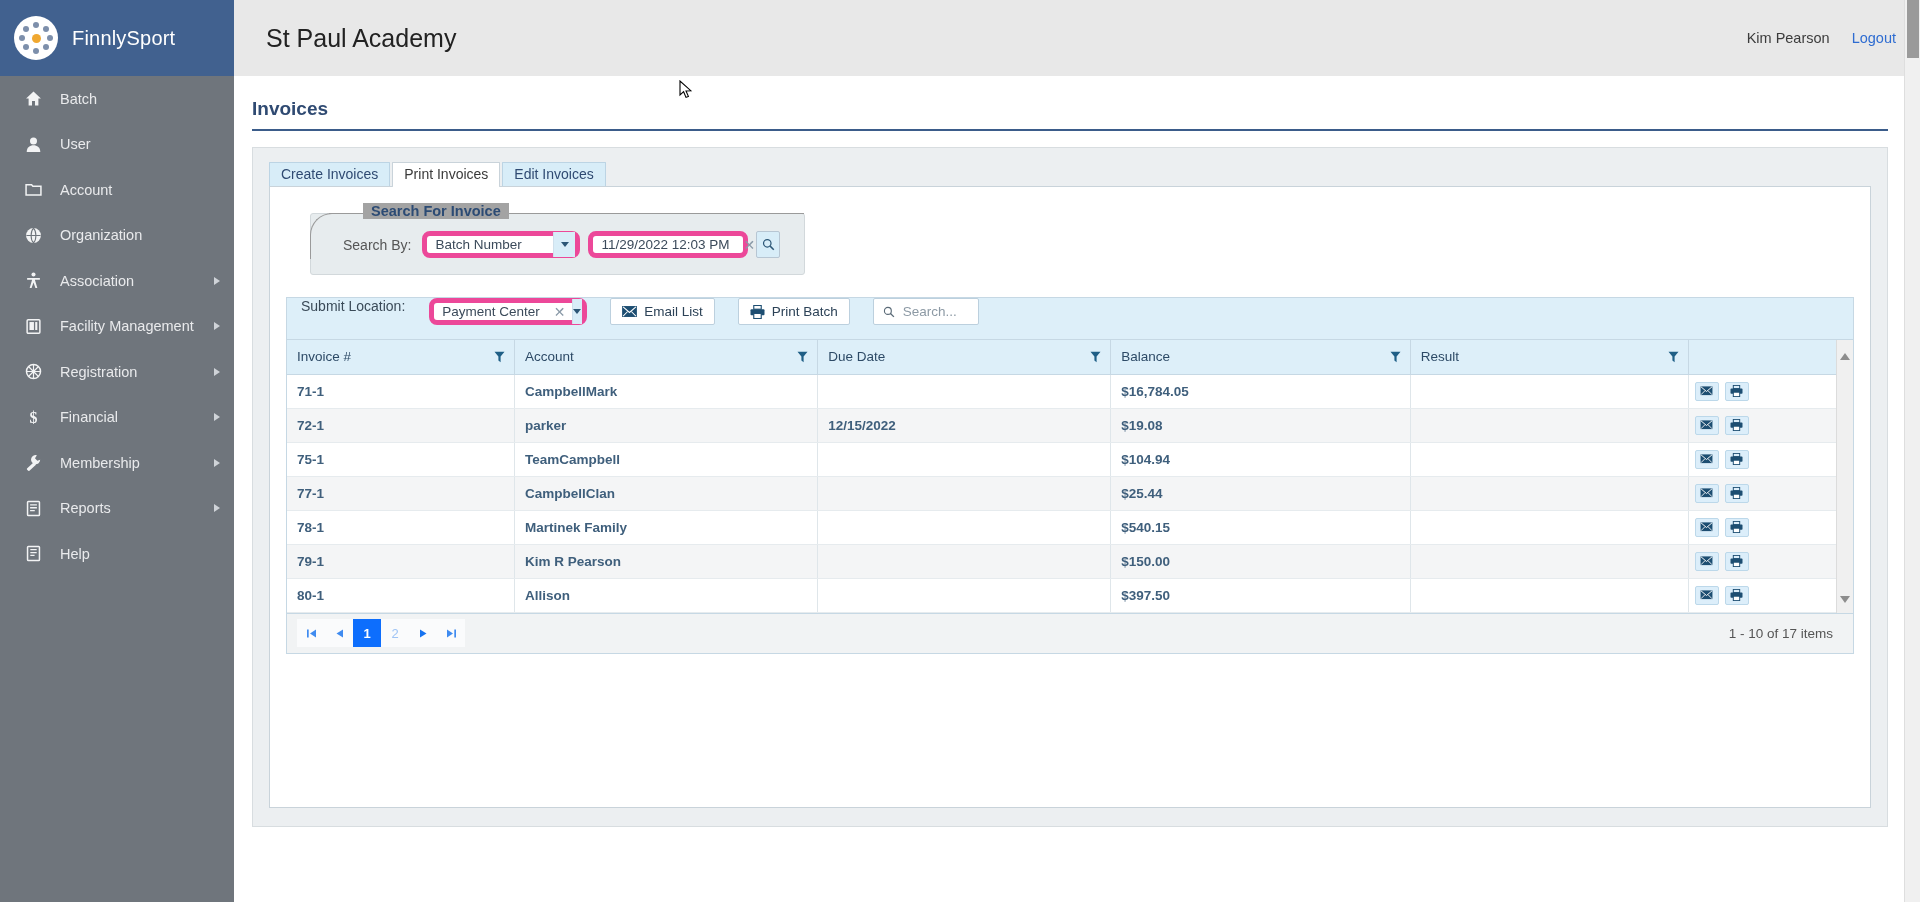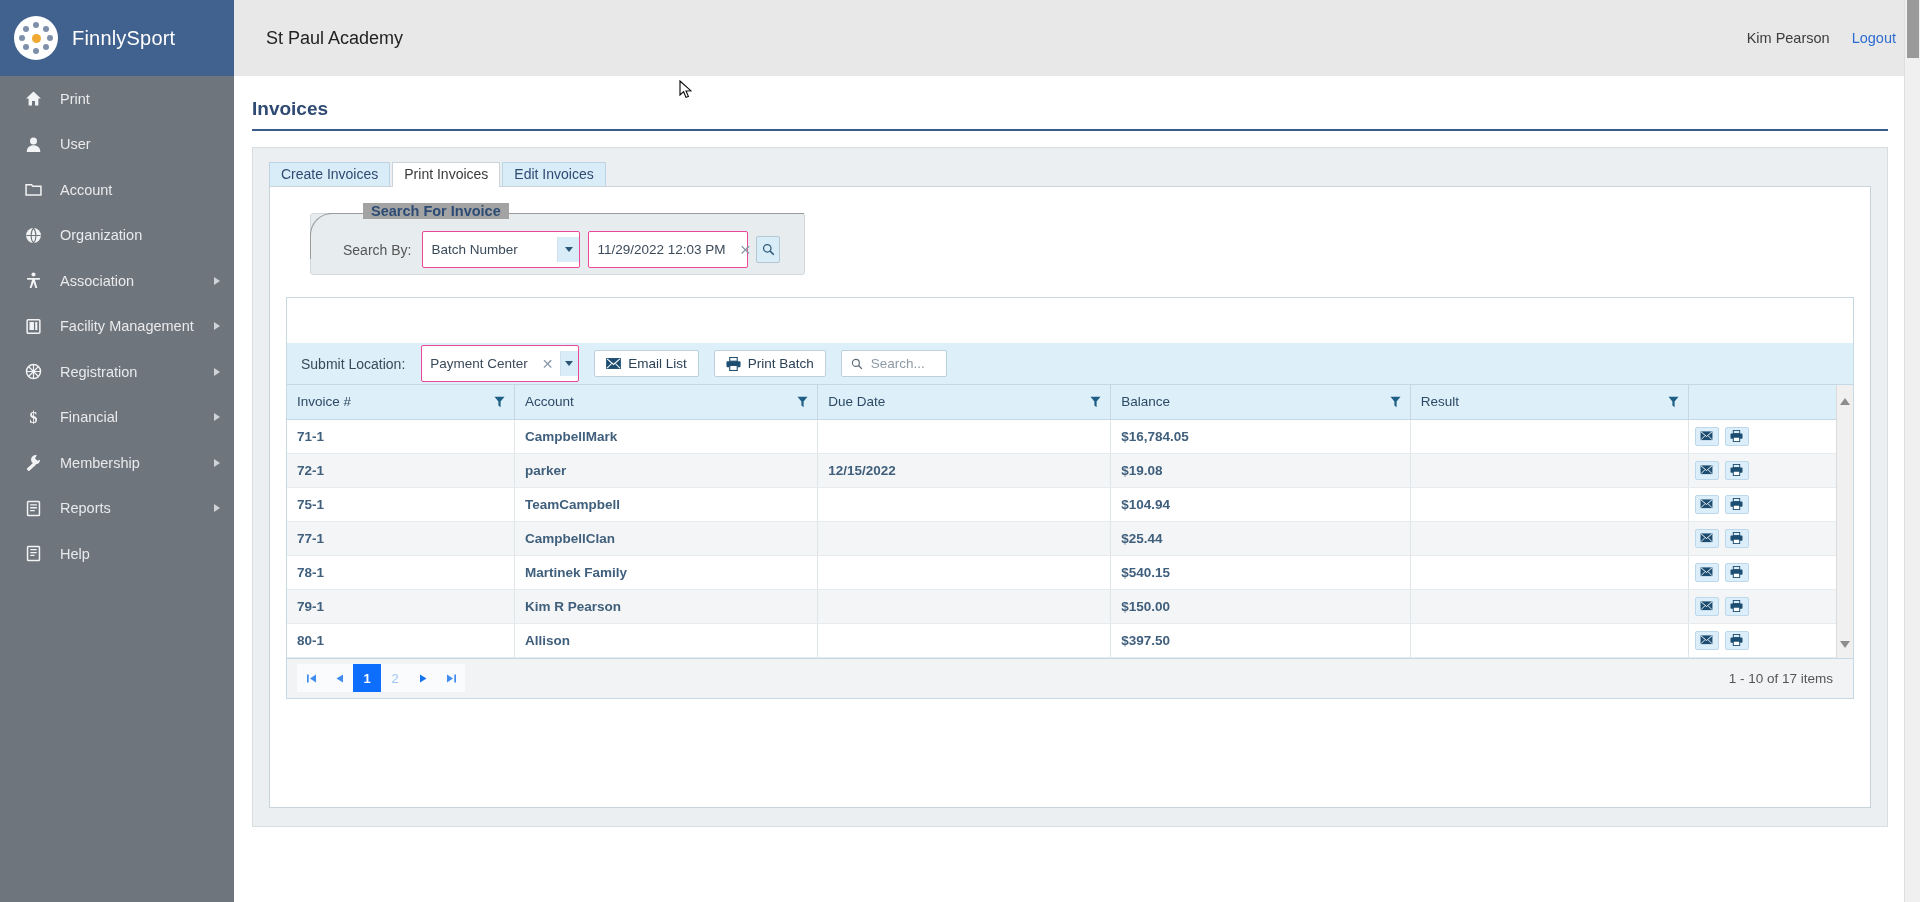--- a/index.html
+++ b/index.html
@@ -54,21 +54,21 @@
     border-top: 4px solid transparent;
     border-bottom: 4px solid transparent;
   }
   
   #topbar {
     position: absolute; left: 234px; top: 0; right: 0; height: 76px;
     background: #e8e8e8;
     display: flex; align-items: center;
   }
   #org-title {
-    font-size: 18px; color: #222; margin-left: 32px; font-weight: 400;
+    font-size: 25px; color: #222; margin-left: 32px; font-weight: 400;
   }
   #topbar-right {
     margin-left: auto; margin-right: 24px;
     display: flex; align-items: flex-start; gap: 22px;
     font-size: 14.5px;
   }
   #user-name { color: #3c3c3c; }
   #logout-link { color: #2e6cd1; cursor: pointer; }
   
   #content {
@@ -141,22 +141,22 @@
     border-top-left-radius: 22px;
     pointer-events: none;
   }
   #search-row {
     position: absolute; top: 17px; left: 32px;
     display: flex; align-items: center;
   }
   #search-by-label { font-size: 14px; color: #555; margin-right: 11px; }
   .k-dropdown {
     display: flex; align-items: center;
-    height: 37px; background: #ffffff;
-    border: 1px solid #ec4899; border-radius: 2px;
+    height: 27px; background: #ffffff;
+    border: 5px solid #ec4899; border-radius: 8px;
     font-size: 13.5px; color: #3b4a5a;
   }
   .k-dropdown .val { padding: 0 8px; white-space: nowrap; }
   .k-dropdown .arrow-btn {
     width: 22px; height: 25px; background: #d8edf8;
     border-left: 1px solid #cfe0ec;
     display: flex; align-items: center; justify-content: center;
     margin-left: auto; cursor: pointer;
   }
   .caret-dn {
@@ -173,23 +173,22 @@
     background: #d8edf8; border: 1px solid #b7c6d3; border-radius: 2px;
     display: flex; align-items: center; justify-content: center; cursor: pointer;
   }
   
   #grid-wrap {
     margin: 22px 0 0 0;
     border: 1px solid #c6d8e4;
   }
   #grid-toolbar {
     background: #ddeff9; height: 42px;
-    display: flex; align-items: center; padding-left: 14px; gap: 4px;
+    display: flex; align-items: flex-start; padding-left: 14px; gap: 12px;
     border-bottom: 1px solid #c6d8e4;
-    margin-top: 45px;
   }
   #submit-loc-label { font-size: 14px; color: #3a4a58; margin-right: 12px; }
   #dd-location { width: 158px; background:#fff; }
   .tbtn {
     height: 27px; margin-left: 11px;
     background: #ffffff; border: 1px solid #bcd0de; border-radius: 2px;
     display: flex; align-items: center; gap: 7px;
     padding: 0 11px; font-size: 13.5px; color: #2c4257; cursor: pointer;
   }
   #grid-search {
@@ -275,21 +274,21 @@
     </div>
     <div id="brand-name">FinnlySport</div>
   </div>
   <div id="nav-list">
       <div class="nav-item">
         <span class="nav-ico">
           <svg width="17" height="17" viewBox="0 0 16 16">
             <path d="M8 1.5 L15 8 H12.6 V14.5 H9.4 V10.3 H6.6 V14.5 H3.4 V8 H1 Z" fill="#f2f3f4"></path>
           </svg>
         </span>
-        <span>Print</span>
+        <span>Batch</span>
       </div>
       <div class="nav-item">
         <span class="nav-ico">
           <svg width="17" height="17" viewBox="0 0 16 16">
             <circle cx="8" cy="4.6" r="3.3" fill="#f2f3f4"></circle>
             <path d="M1.6 15 C1.6 10.6 4.6 8.6 8 8.6 C11.4 8.6 14.4 10.6 14.4 15 Z" fill="#f2f3f4"></path>
           </svg>
         </span>
         <span>User</span>
       </div>

